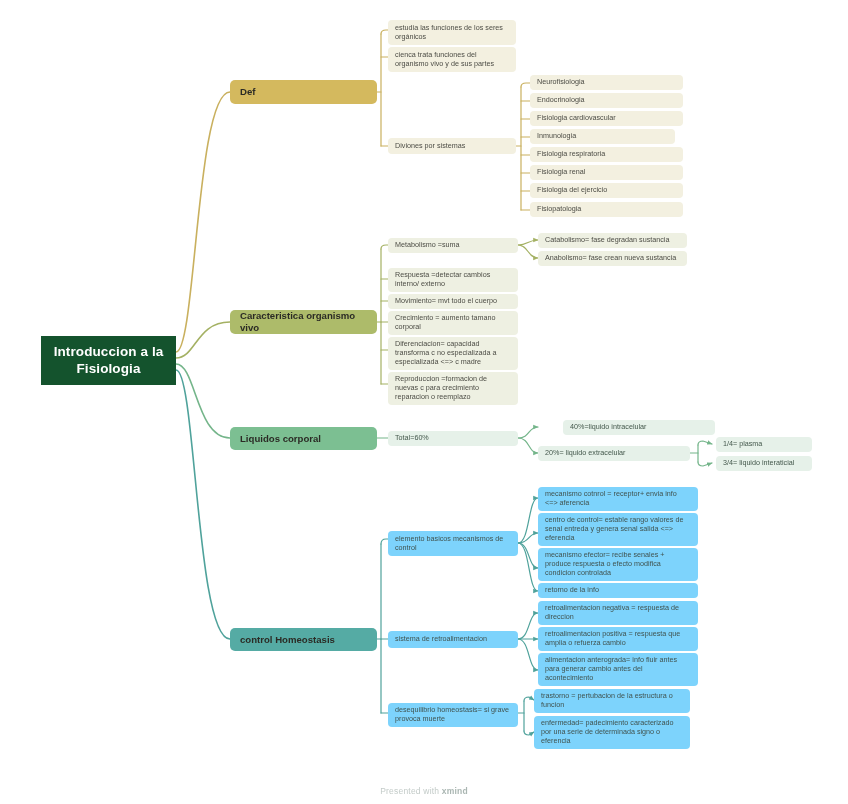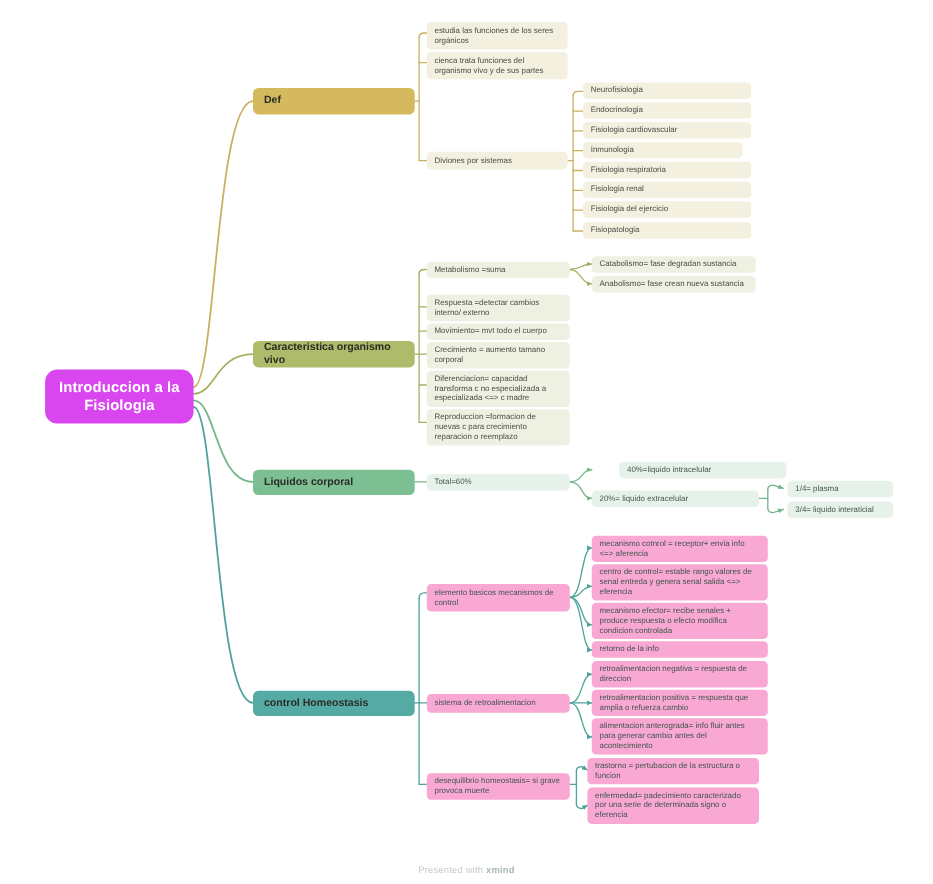--- a/index.html
+++ b/index.html
@@ -33,25 +33,25 @@
     position: absolute;
     box-sizing: border-box;
     border-radius: 5px;
     display: flex;
     align-items: center;
     line-height: 1.22;
     white-space: normal;
   }
   
   .root {
-    background: #d946ef;
+    background: #14532d;
     color: #ffffff;
     font-size: 13.5px;
     font-weight: bold;
-    border-radius: 11px;
+    border-radius: 0;
     justify-content: center;
     text-align: center;
     padding: 8px 10px;
     letter-spacing: .1px;
   }
   
   .branch {
     font-size: 9.6px;
     font-weight: bold;
     color: #2b2b25;
@@ -66,21 +66,21 @@
   .leaf {
     font-size: 7.2px;
     color: #4c4c45;
     padding: 4px 7px;
     border-radius: 4px;
     align-items: center;
   }
   .leaf.gold  { background: #f3f0e0; }
   .leaf.olive { background: #eef0e2; }
   .leaf.green { background: #e6f1e9; color: #44584c; }
-  .leaf.teal  { background: #f9a8d4; color: #40534f; }
+  .leaf.teal  { background: #7dd3fc; color: #40534f; }
   .leaf span { display: block; }
   
   .footer {
     position: absolute;
     left: 0;
     top: 786px;
     width: 848px;
     text-align: center;
     font-size: 8.5px;
     color: #c3cbc8;

